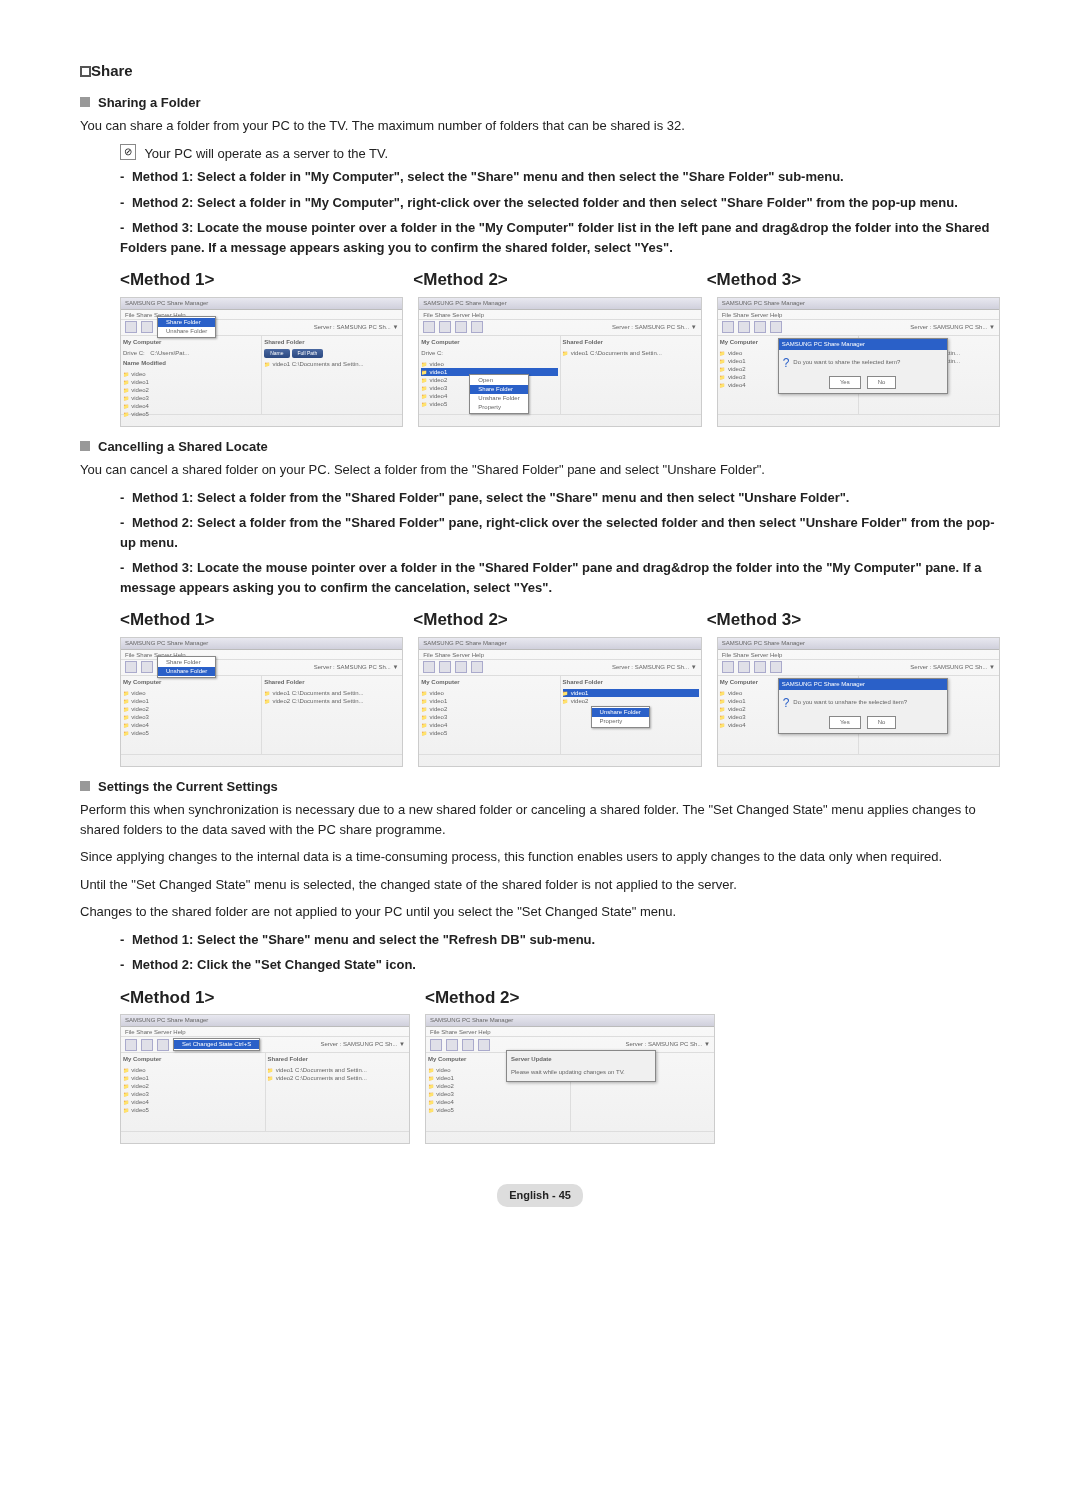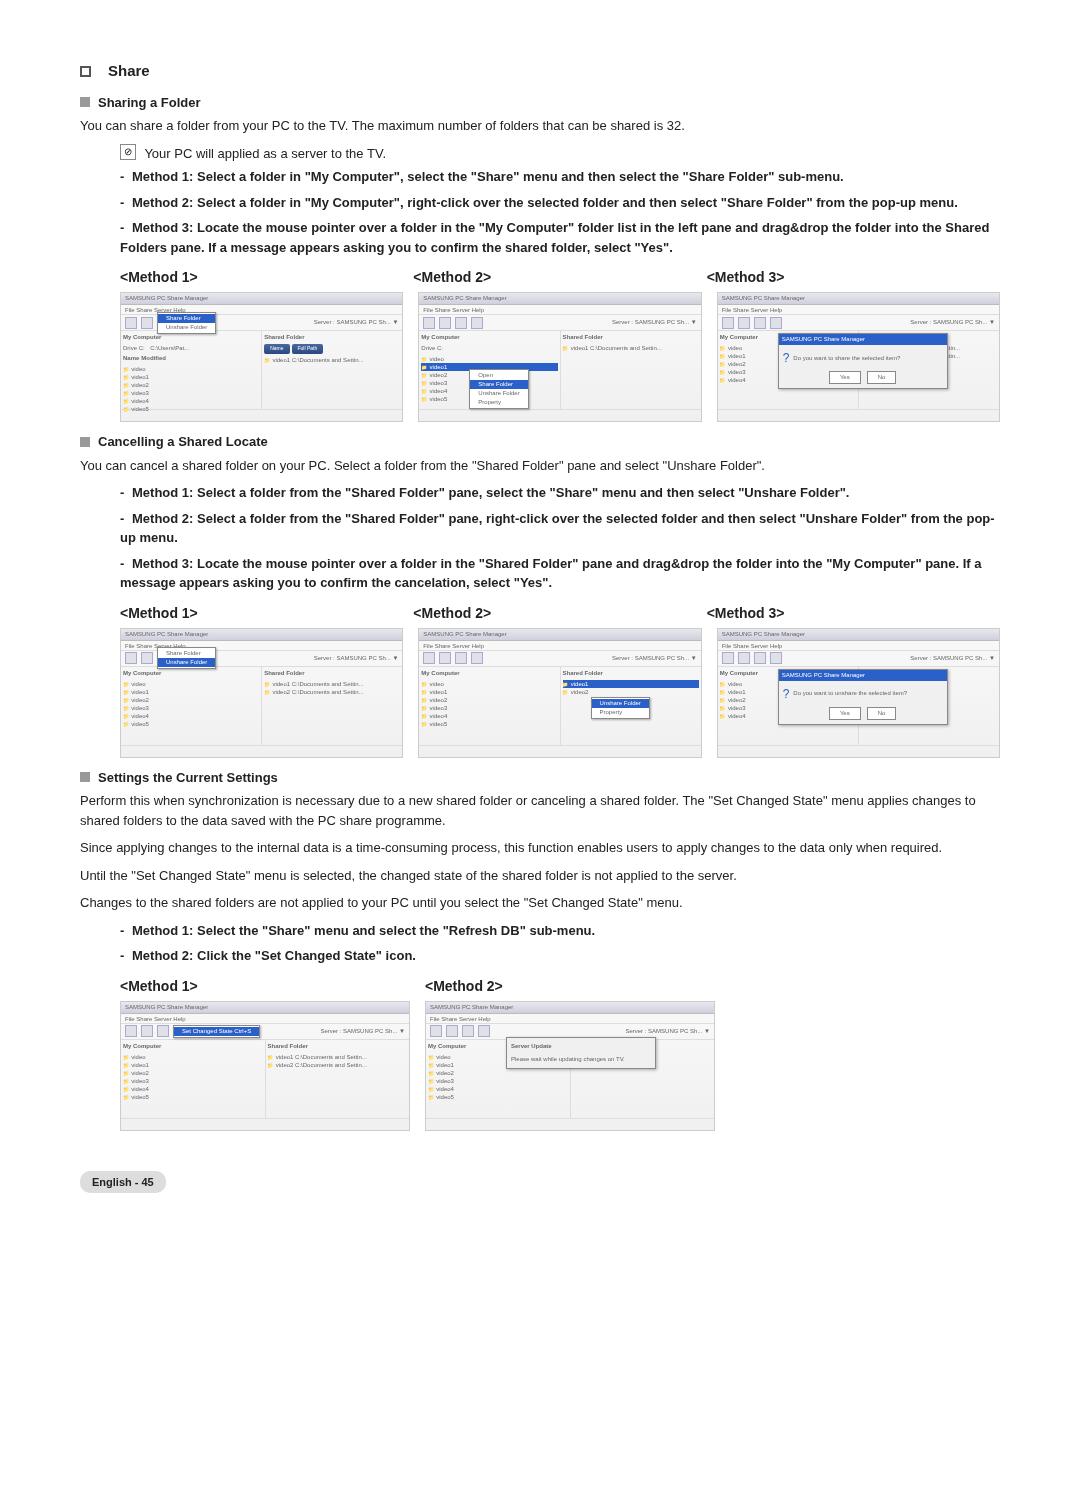--- a/index.html
+++ b/index.html
@@ -12,21 +12,21 @@
     font-size: 13px;
     line-height: 1.5;
     color: #222;
   }
   .section-heading {
     font-size: 15px;
     font-weight: bold;
     margin-bottom: 10px;
     display: flex;
     align-items: center;
-    gap: 17px;
+    gap: 0;
   }
   .square-bullet {
     display: inline-block;
     width: 11px;
     height: 11px;
     border: 2px solid #555;
     background: #fff;
   }
   .subsection-heading {
     font-size: 13px;
@@ -65,21 +65,21 @@
     font-weight: bold;
   }
   .method-list .dash {
     display: inline-block;
     width: 12px;
   }
   .method-labels {
     display: flex;
     justify-content: flex-start;
     font-weight: bold;
-    font-size: 14px;
+    font-size: 17px;
     margin-left: 40px;
     margin-top: 10px;
     margin-bottom: 4px;
   }
   .method-labels > div {
     width: 290px;
     margin-right: 15px;
   }
   .method-labels.two > div { width: 290px; }
   .screenshots {
@@ -162,20 +162,21 @@
     border:1px solid #888;
     box-shadow:1px 1px 3px rgba(0,0,0,.3);
     padding:4px;
     font-size:6px;
   }
   .dialog .dlg-title { background:#2a60c8; color:#fff; padding:1px 3px; margin:-4px -4px 4px;}
   .dialog .btns { display:flex; justify-content:center; gap:6px; margin-top:4px;}
   .dialog .btns span { border:1px solid #888; padding:1px 10px; background:#fff;}
   .statusbar { height:12px; border-top:1px solid #ddd;}
   .footer {
+    text-align:center;
     margin-top:40px;
   }
   .footer-badge {
     display:inline-block;
     background:#ddd;
     border-radius:10px;
     padding:3px 12px;
     font-size:11px;
     font-weight:bold;
   }
@@ -188,21 +189,21 @@
   <span>Share</span>
 </div>
 
 <div class="subsection-heading">
   <span class="solid-bullet"></span>
   <span>Sharing a Folder</span>
 </div>
 <div class="content">You can share a folder from your PC to the TV.  The maximum number of folders that can be shared is 32.</div>
 <div class="note">
   <span class="note-icon">⊘</span>
-  <span>Your PC will applied as a server to the TV.</span>
+  <span>Your PC will operate as a server to the TV.</span>
 </div>
 <div class="method-list">
   <span class="dash">-</span><b>Method 1</b><span>: Select a folder in "My Computer", select the "Share" menu and then select the "Share Folder" sub-menu.</span>
 </div>
 <div class="method-list">
   <span class="dash">-</span><b>Method 2</b><span>: Select a folder in "My Computer", right-click over the selected folder and then select "Share Folder" from the pop-up menu.</span>
 </div>
 <div class="method-list">
   <span class="dash">-</span><b>Method 3</b><span>: Locate the mouse pointer over a folder in the "My Computer" folder list in the left pane and drag&amp;drop the folder into the Shared Folders pane. If a message appears asking you to confirm the shared folder, select "Yes".</span>
 </div>
@@ -483,21 +484,21 @@
   </div>
 </div>
 
 <div class="subsection-heading">
   <span class="solid-bullet"></span>
   <span>Settings the Current Settings</span>
 </div>
 <div class="content">Perform this when synchronization is necessary due to a new shared folder or canceling a shared folder. The "Set Changed State" menu applies changes to shared folders to the data saved with the PC share programme.</div>
 <div class="content">Since applying changes to the internal data is a time-consuming process, this function enables users to apply changes to the data only when required.</div>
 <div class="content">Until the "Set Changed State" menu is selected, the changed state of the shared folder is not applied to the server.</div>
-<div class="content">Changes to the shared folders are not applied to your PC until you select the "Set Changed State" menu.</div>
+<div class="content">Changes to the shared folder are not applied to your PC until you select the "Set Changed State" menu.</div>
 <div class="method-list">
   <span class="dash">-</span><b>Method 1</b><span>: Select the "Share" menu and select the "Refresh DB" sub-menu.</span>
 </div>
 <div class="method-list">
   <span class="dash">-</span><b>Method 2</b><span>: Click the "Set Changed State" icon.</span>
 </div>
 
 <div class="method-labels two">
   <div>&lt;Method 1&gt;</div>
   <div>&lt;Method 2&gt;</div>

